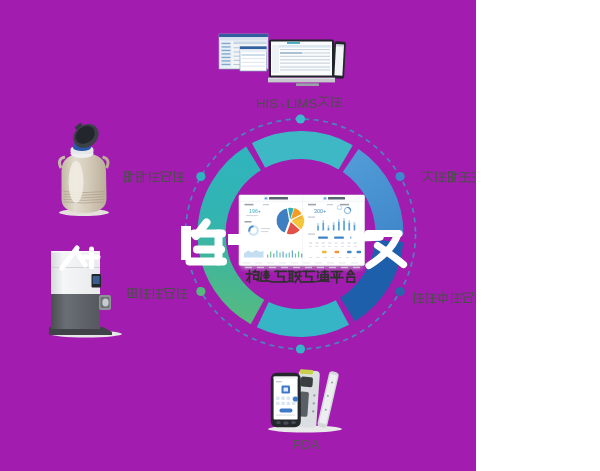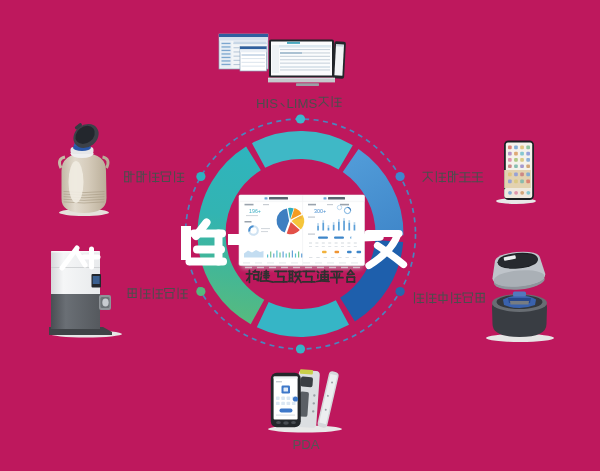--- a/index.html
+++ b/index.html
@@ -1,14 +1,14 @@
 <!DOCTYPE html>
 <html><head><meta charset="utf-8"><style>
 html,body{margin:0;padding:0;background:#fff;}
-#stage{position:relative;width:600px;height:471px;background:#be185d;overflow:hidden;font-family:"Liberation Sans",sans-serif;}
+#stage{position:relative;width:476px;height:471px;background:#a21caf;overflow:hidden;font-family:"Liberation Sans",sans-serif;}
 </style></head><body>
 <div id="stage">
 <svg width="600" height="471" viewBox="0 0 600 471">
 <defs>
 <linearGradient id="bluegrad" gradientUnits="userSpaceOnUse" x1="340" y1="140" x2="400" y2="240">
 <stop offset="0" stop-color="#55A0DB"></stop>
           <stop offset="1" stop-color="#3F86C9"></stop>
 </linearGradient>
 <linearGradient id="leftgrad" gradientUnits="userSpaceOnUse" x1="245" y1="138" x2="212" y2="325">
 <stop offset="0" stop-color="#2FB4BF"></stop>

